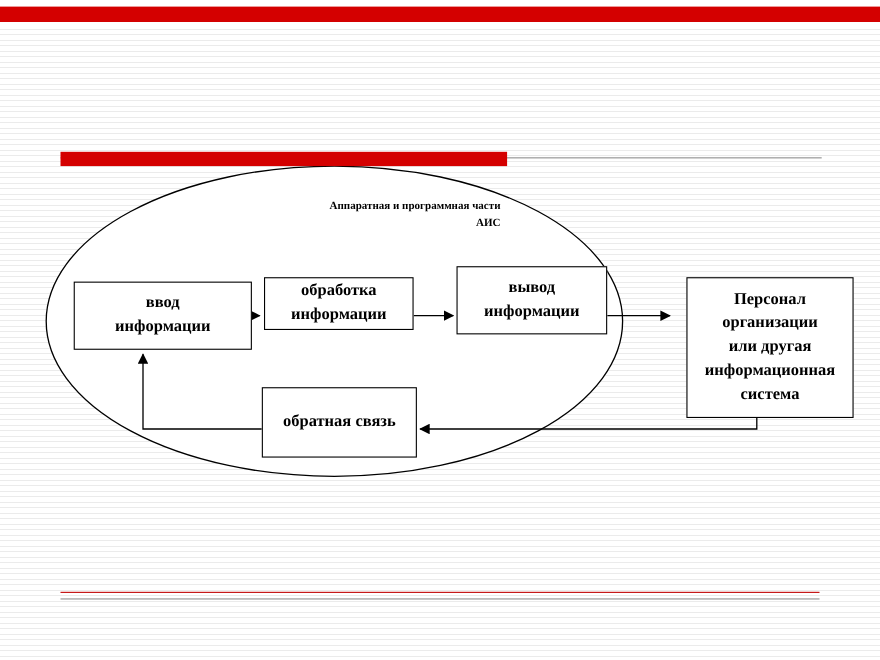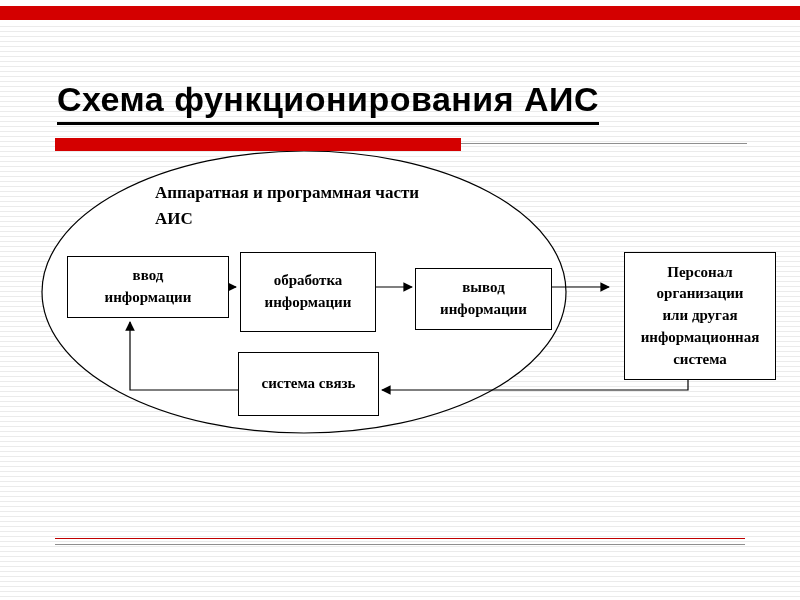--- a/index.html
+++ b/index.html
@@ -32,49 +32,46 @@
   }
   .diagram-svg { position:absolute; left:0; top:0; z-index:1; }
   .node {
     position:absolute; z-index:2; box-sizing:border-box;
     border:1.4px solid #000000; background:#ffffff;
     display:flex; align-items:center; justify-content:center; text-align:center;
     font-family:"Liberation Serif", serif; font-weight:bold; font-size:15px;
     line-height:1.45; color:#000000;
   }
   .node-input      { left:67px;  top:256px; width:162px; height:62px; }
-  .node-processing { left:240px; top:252px; width:136px; height:80px; }
-  .node-output     { left:415px; top:268px; width:137px; height:62px; }
+  .node-processing { left:240px; top:252px; width:136px; height:48px; }
+  .node-output     { left:415px; top:242px; width:137px; height:62px; }
   .node-feedback   { left:238px; top:352px; width:141px; height:64px; }
   .node-personnel  { left:624px; top:252px; width:152px; height:128px; }
   .ellipse-caption {
     position:absolute; left:155px; top:180px; width:300px; z-index:2;
-    text-align:left; font-family:"Liberation Serif", serif;
-    font-weight:bold; font-size:17px; line-height:1.5; color:#000000;
+    text-align:right; font-family:"Liberation Serif", serif;
+    font-weight:bold; font-size:10px; line-height:1.5; color:#000000;
   }
   .bottom-rule-red {
     position:absolute; left:55px; top:538px; width:690px; height:1px;
     background:#c00000; z-index:2;
   }
   .bottom-rule-gray {
     position:absolute; left:55px; top:544px; width:690px; height:1px;
     background:#8f8f8f; z-index:2;
   }
 </style>
 </head>
 <body>
 
 <div class="slide">
 
   <div class="stripes"></div>
   <div class="top-bar"></div>
 
-  <div class="title">
-    <span class="u">Схема функционирования АИС</span>
-  </div>
   <div class="title-rule-line"></div>
   <div class="title-accent-rule"></div>
 
   <svg class="diagram-svg" width="800" height="600" viewBox="0 0 800 600">
     <defs>
       <marker id="arw" viewBox="0 0 10 10" refX="9" refY="5" markerWidth="8" markerHeight="8" orient="auto">
         <path d="M0,0 L10,5 L0,10 z" fill="#000000"></path>
       </marker>
     </defs>
     <ellipse cx="304" cy="292" rx="262" ry="141" fill="#ffffff" stroke="#000000" stroke-width="1.2"></ellipse>
@@ -90,21 +87,21 @@
   <div class="node node-input">
     <div>ввод<br>информации</div>
   </div>
   <div class="node node-processing">
     <div>обработка<br>информации</div>
   </div>
   <div class="node node-output">
     <div>вывод<br>информации</div>
   </div>
   <div class="node node-feedback">
-    <div>система связь</div>
+    <div>обратная связь</div>
   </div>
   <div class="node node-personnel">
     <div>Персонал<br>организации<br>или другая<br>информационная<br>система</div>
   </div>
 
   <div class="bottom-rule-red"></div>
   <div class="bottom-rule-gray"></div>
 
 </div>
 

